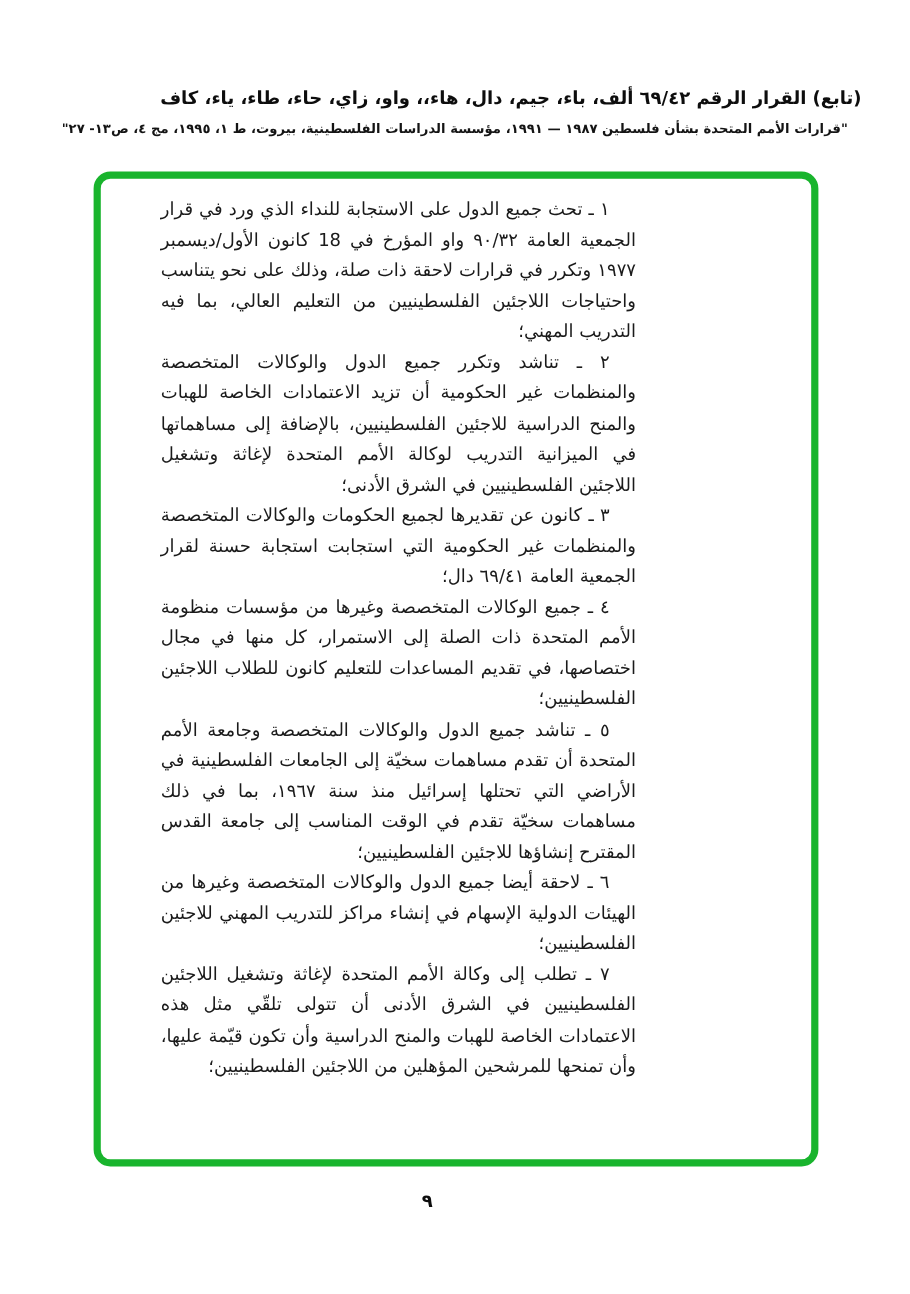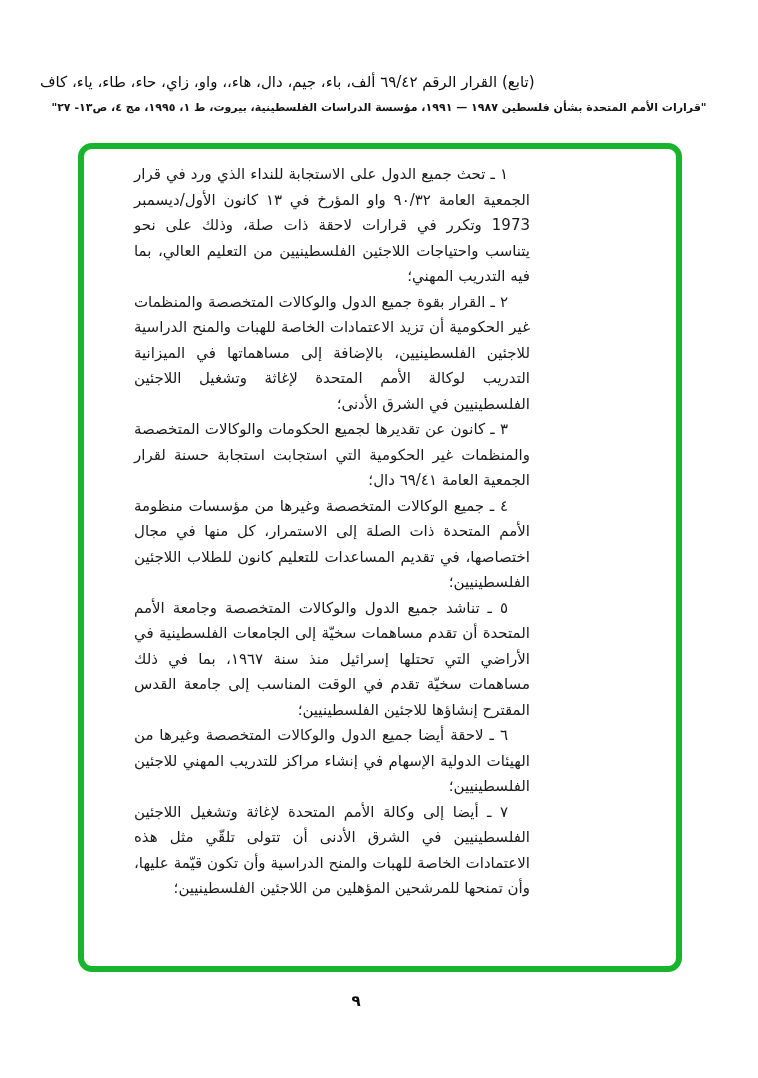--- a/index.html
+++ b/index.html
@@ -6,22 +6,22 @@
   body {
     width: 758px; height: 1078px;
     background: #ffffff;
     position: relative;
     font-family: "DejaVu Sans", sans-serif;
     color: #161616;
     overflow: hidden;
   }
   .hdr1 {
     position: absolute; top: 72px; left: 40px; right: 40px;
-    direction: rtl; text-align: left;
-    font-weight: normal; font-size: 15px; line-height: 20px;
+    direction: rtl; text-align: right;
+    font-weight: bold; font-size: 15px; line-height: 20px;
     color: #0d0d0d;
     letter-spacing: 0;
   }
   .hdr2 {
     position: absolute; top: 100px; left: 30px; right: 30px;
     direction: rtl; text-align: center;
     font-weight: bold; font-size: 11px; line-height: 16px;
     color: #141414;
   }
   .green-box {
@@ -55,29 +55,29 @@
 </head>
 <body>
 
 <div class="hdr1">(تابع) القرار الرقم ٦٩/٤٢ ألف، باء، جيم، دال، هاء،، واو، زاي، حاء، طاء، ياء، كاف</div>
 <div class="hdr2">"قرارات الأمم المتحدة بشأن فلسطين ١٩٨٧ — ١٩٩١، مؤسسة الدراسات الفلسطينية، بيروت، ط ١، ١٩٩٥، مج ٤، ص١٣- ٢٧"</div>
 
 <div class="green-box"></div>
 
 <div class="text-column">
 
-  <p class="item"><span>١</span> <span>ـ</span> <span class="lead">تحث</span> <span>جميع الدول على الاستجابة للنداء الذي ورد في قرار الجمعية العامة ٩٠/٣٢ واو المؤرخ في ١٣ كانون الأول/ديسمبر 1973 وتكرر في قرارات لاحقة ذات صلة، وذلك على نحو يتناسب واحتياجات اللاجئين الفلسطينيين من التعليم العالي، بما فيه التدريب المهني؛</span></p>
+  <p class="item"><span>١</span> <span>ـ</span> <span class="lead">تحث</span> <span>جميع الدول على الاستجابة للنداء الذي ورد في قرار الجمعية العامة ٩٠/٣٢ واو المؤرخ في 18 كانون الأول/ديسمبر ١٩٧٧ وتكرر في قرارات لاحقة ذات صلة، وذلك على نحو يتناسب واحتياجات اللاجئين الفلسطينيين من التعليم العالي، بما فيه التدريب المهني؛</span></p>
 
-  <p class="item"><span>٢</span> <span>ـ</span> <span class="lead">القرار بقوة</span> <span>جميع الدول والوكالات المتخصصة والمنظمات غير الحكومية أن تزيد الاعتمادات الخاصة للهبات والمنح الدراسية للاجئين الفلسطينيين، بالإضافة إلى مساهماتها في الميزانية التدريب لوكالة الأمم المتحدة لإغاثة وتشغيل اللاجئين الفلسطينيين في الشرق الأدنى؛</span></p>
+  <p class="item"><span>٢</span> <span>ـ</span> <span class="lead">تناشد وتكرر</span> <span>جميع الدول والوكالات المتخصصة والمنظمات غير الحكومية أن تزيد الاعتمادات الخاصة للهبات والمنح الدراسية للاجئين الفلسطينيين، بالإضافة إلى مساهماتها في الميزانية التدريب لوكالة الأمم المتحدة لإغاثة وتشغيل اللاجئين الفلسطينيين في الشرق الأدنى؛</span></p>
 
   <p class="item"><span>٣</span> <span>ـ</span> <span class="lead">كانون عن تقديرها</span> <span>لجميع الحكومات والوكالات المتخصصة والمنظمات غير الحكومية التي استجابت استجابة حسنة لقرار الجمعية العامة ٦٩/٤١ دال؛</span></p>
 
   <p class="item"><span>٤</span> <span>ـ</span> <span class="lead">جميع</span> <span>الوكالات المتخصصة وغيرها من مؤسسات منظومة الأمم المتحدة ذات الصلة إلى الاستمرار، كل منها في مجال اختصاصها، في تقديم المساعدات للتعليم كانون للطلاب اللاجئين الفلسطينيين؛</span></p>
 
   <p class="item"><span>٥</span> <span>ـ</span> <span class="lead">تناشد</span> <span>جميع الدول والوكالات المتخصصة وجامعة الأمم المتحدة أن تقدم مساهمات سخيّة إلى الجامعات الفلسطينية في الأراضي التي تحتلها إسرائيل منذ سنة ١٩٦٧، بما في ذلك مساهمات سخيّة تقدم في الوقت المناسب إلى جامعة القدس المقترح إنشاؤها للاجئين الفلسطينيين؛</span></p>
 
   <p class="item"><span>٦</span> <span>ـ</span> <span class="lead">لاحقة أيضا</span> <span>جميع الدول والوكالات المتخصصة وغيرها من الهيئات الدولية الإسهام في إنشاء مراكز للتدريب المهني للاجئين الفلسطينيين؛</span></p>
 
-  <p class="item"><span>٧</span> <span>ـ</span> <span class="lead">أيضا</span> <span>إلى وكالة الأمم المتحدة لإغاثة وتشغيل اللاجئين الفلسطينيين في الشرق الأدنى أن تتولى تلقّي مثل هذه الاعتمادات الخاصة للهبات والمنح الدراسية وأن تكون قيّمة عليها، وأن تمنحها للمرشحين المؤهلين من اللاجئين الفلسطينيين؛</span></p>
+  <p class="item"><span>٧</span> <span>ـ</span> <span class="lead">تطلب</span> <span>إلى وكالة الأمم المتحدة لإغاثة وتشغيل اللاجئين الفلسطينيين في الشرق الأدنى أن تتولى تلقّي مثل هذه الاعتمادات الخاصة للهبات والمنح الدراسية وأن تكون قيّمة عليها، وأن تمنحها للمرشحين المؤهلين من اللاجئين الفلسطينيين؛</span></p>
 
 </div>
 
 <div class="page-num">٩</div>
 
 </body></html>

